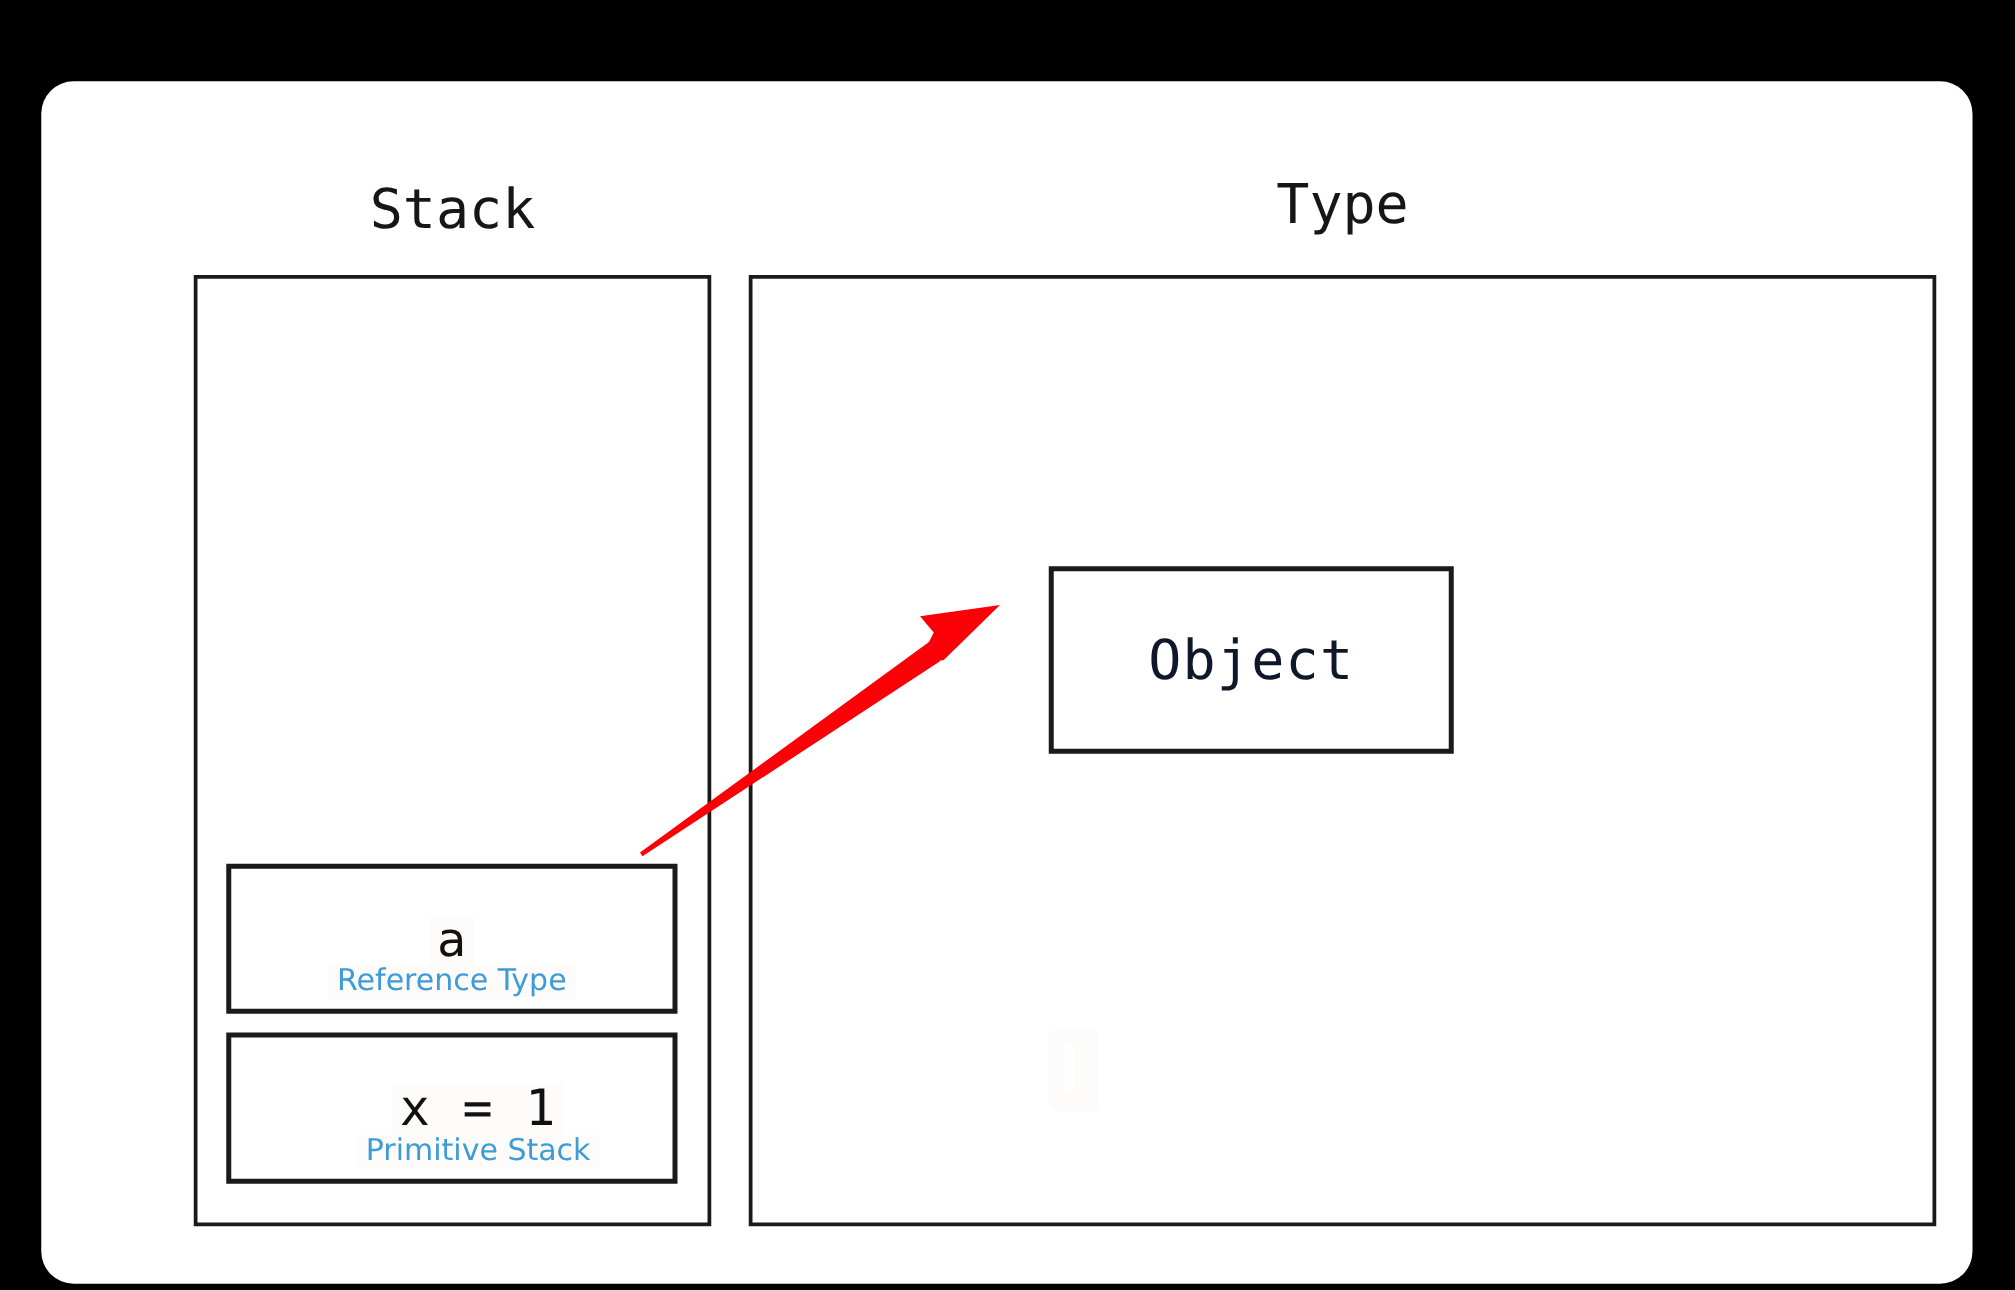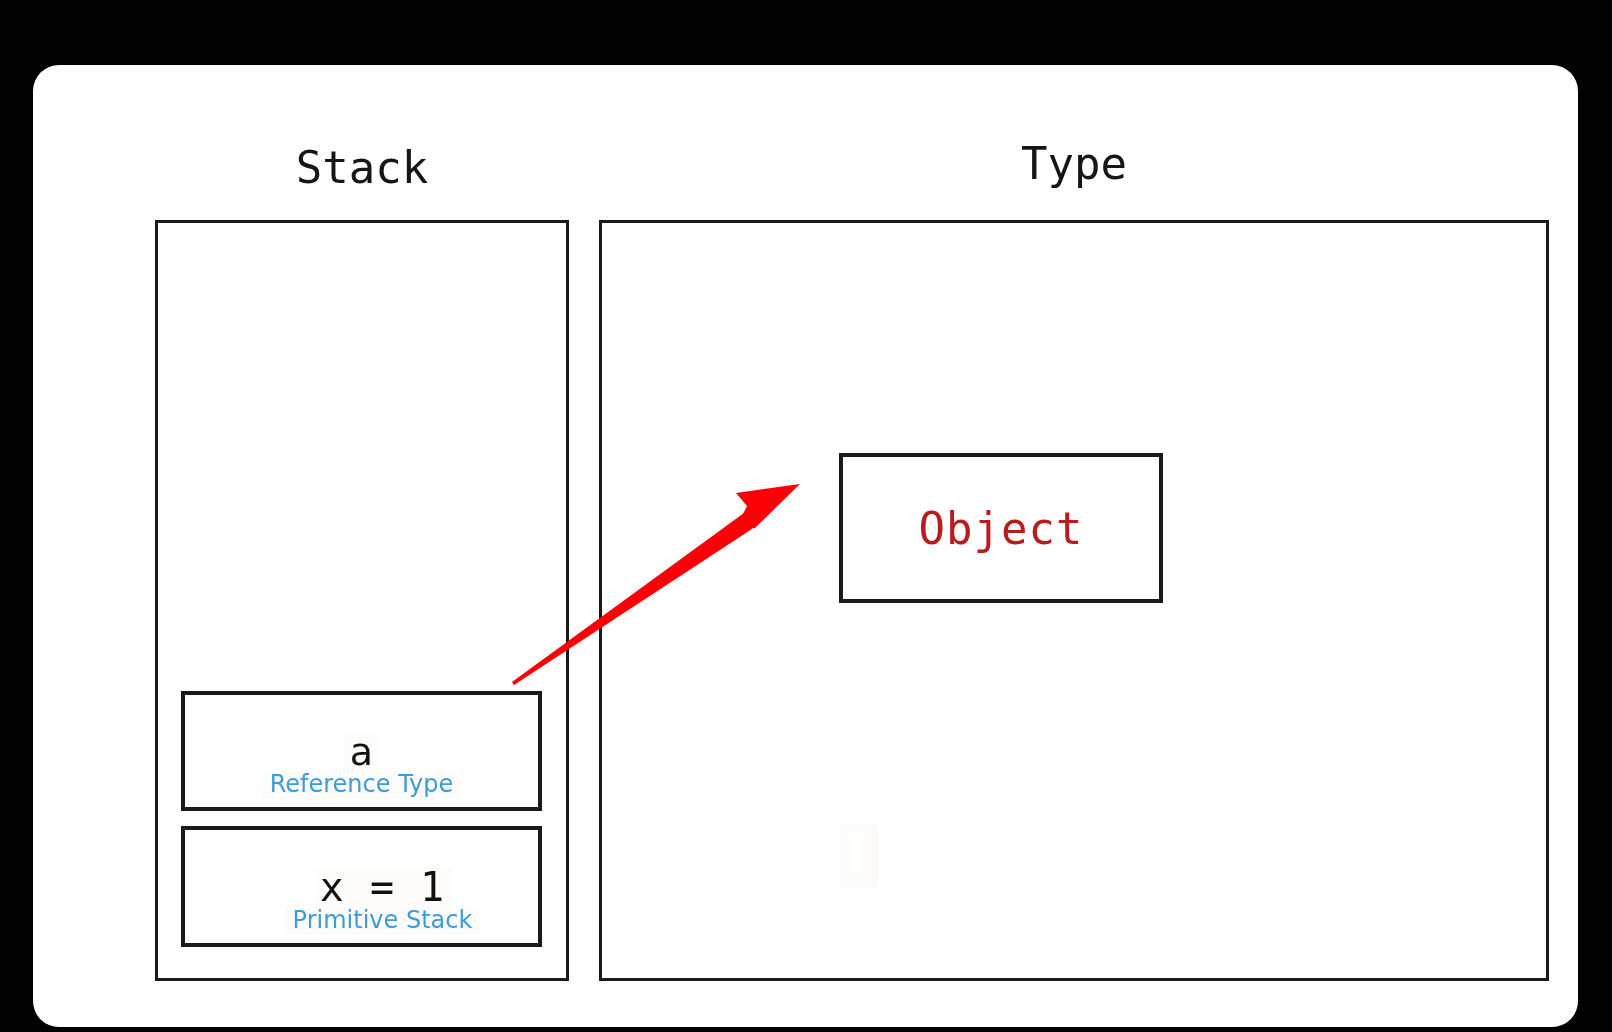--- a/index.html
+++ b/index.html
@@ -135,21 +135,21 @@
     border: 4px solid #1a1a1a;
     background: #ffffff;
     box-sizing: border-box;
     display: flex;
     align-items: center;
     justify-content: center;
   }
   #object-label {
     font-family: "DejaVu Sans Mono", "Liberation Mono", monospace;
     font-size: 44px;
-    color: #b91c1c;
+    color: #0f172a;
     letter-spacing: 1px;
     white-space: nowrap;
   }
 
   
   #heap-watermark {
     position: absolute;
     left: 806px;
     top: 758px;
     width: 40px;

